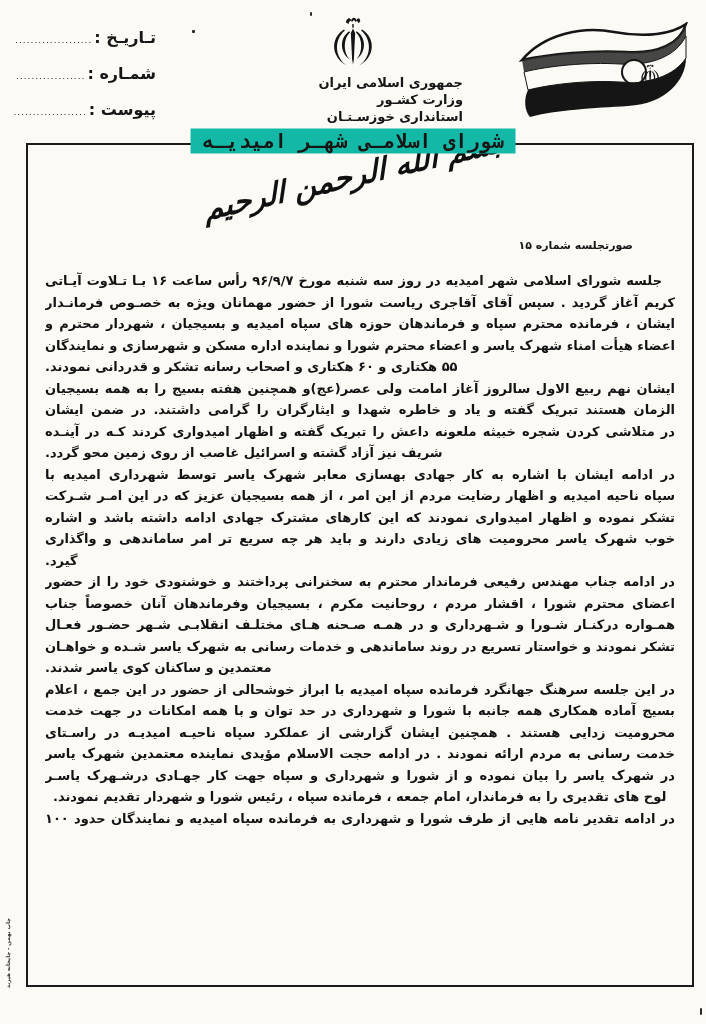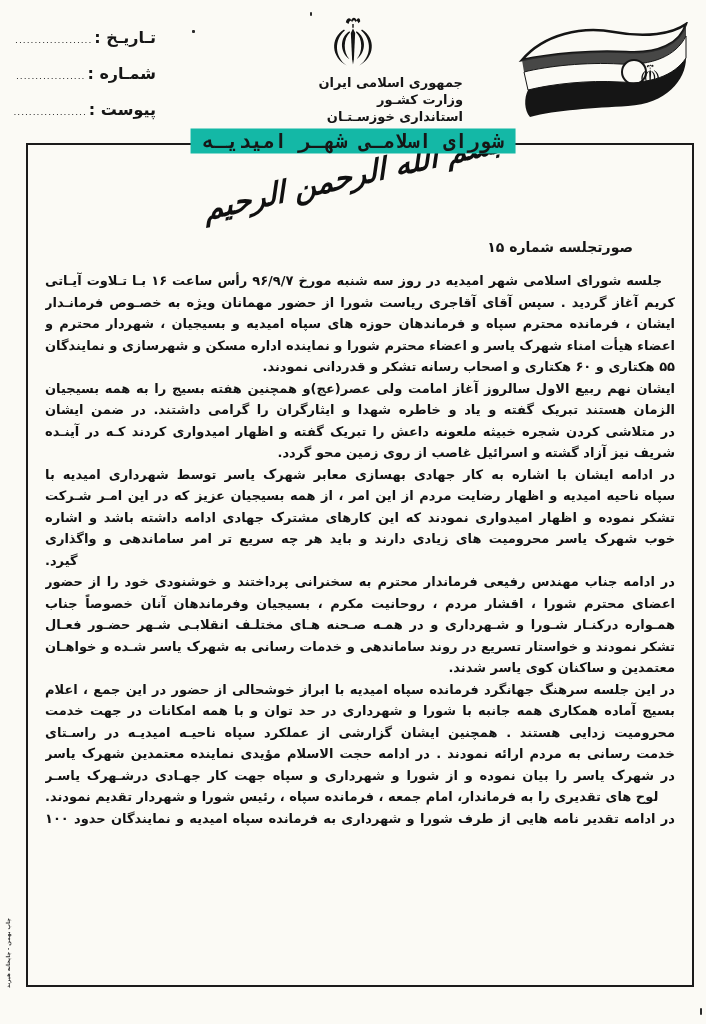--- a/index.html
+++ b/index.html
@@ -27,32 +27,32 @@
   }
   
   .frame{position:absolute;left:26px;top:143px;width:664px;height:840px;border:2px solid #1b1b1b;z-index:1;}
   
   .bismillah{
     position:absolute;top:158px;left:50%;z-index:2;
     transform:translateX(-50%) rotate(-13deg) skewX(-8deg);
     font-size:30px;font-weight:bold;font-style:italic;direction:rtl;white-space:nowrap;color:#101010;
   }
   
-  .doc-heading{position:absolute;top:239px;right:73px;font-size:14px;font-weight:bold;direction:rtl;z-index:2;}
+  .doc-heading{position:absolute;top:239px;right:73px;font-size:11px;font-weight:bold;direction:rtl;z-index:2;}
   
   .doc-body{position:absolute;top:270px;left:45px;width:630px;z-index:2;}
   .line{
     direction:rtl;height:21.5px;line-height:21.5px;overflow:hidden;
     font-size:13px;font-weight:bold;color:#131313;
   }
   .line.j{text-align:justify;text-align-last:justify;}
   .line.ji{text-align:justify;text-align-last:justify;padding-right:13px;}
-  .line.c{text-align:right;white-space:nowrap;}
+  .line.c{text-align:left;white-space:nowrap;}
   .line.r{text-align:left;white-space:nowrap;}
-  .line.l{text-align:left;white-space:nowrap;}
+  .line.l{text-align:left;white-space:nowrap;margin-left:8px;}
   
   .printer-mark{
     position:absolute;left:5px;top:918px;height:70px;
     writing-mode:vertical-rl;transform:rotate(180deg);
     font-size:5.5px;font-weight:bold;direction:rtl;color:#333;white-space:nowrap;
   }
   
   .speck{position:absolute;background:#2a2a2a;border-radius:1px;}
   .speck.s1{left:192px;top:30px;width:3px;height:3px;}
   .speck.s2{left:310px;top:12px;width:2px;height:4px;}

